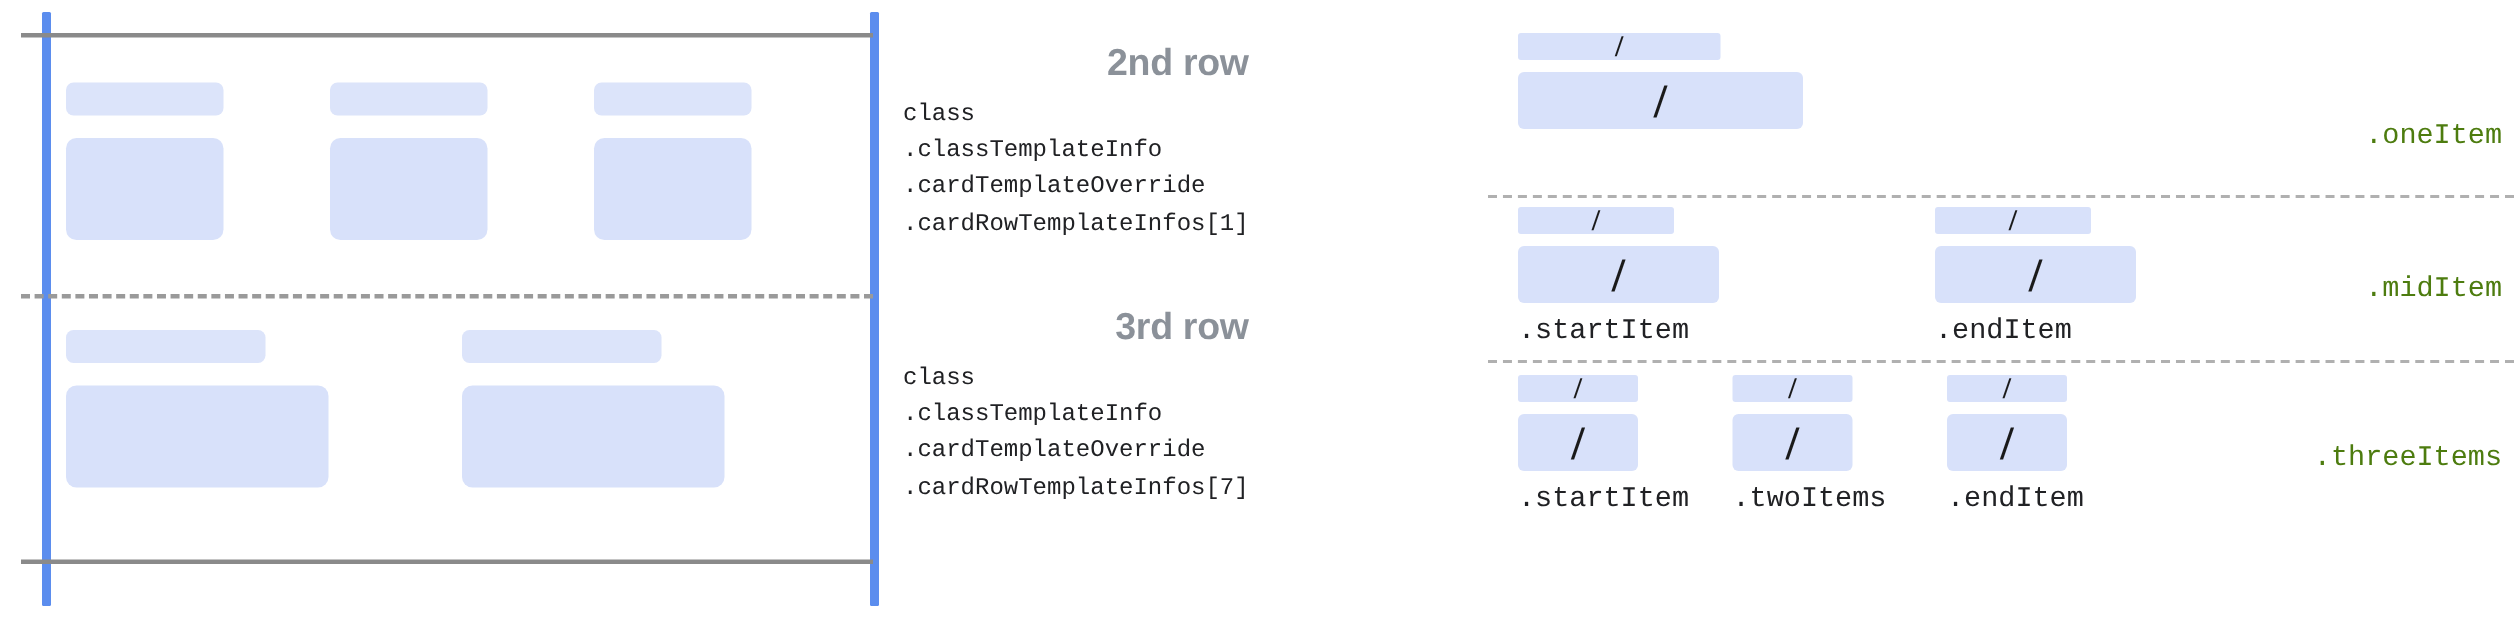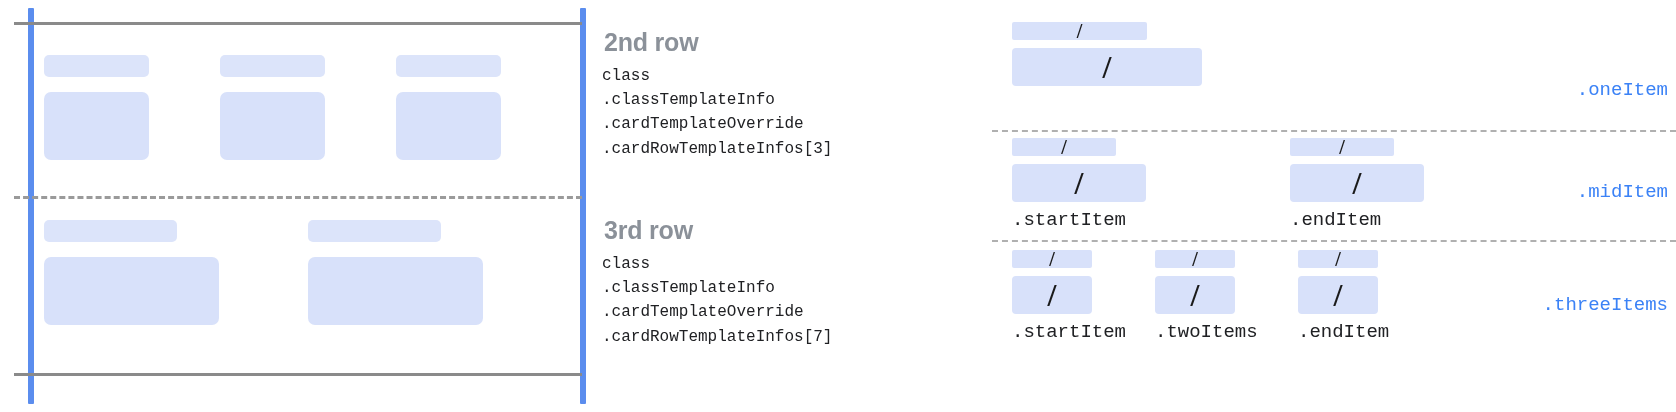--- a/index.html
+++ b/index.html
@@ -83,30 +83,31 @@
   .card-row.row3 .cell-body { width: 175px; }
 
   
   #annotations {
     position: absolute;
     left: 602px; top: 0;
     width: 390px; height: 412px;
   }
   .anno-block { position: absolute; left: 0; }
   .anno-block.b1 { top: 28px; }
-  .anno-block.b2 { top: 216px; }
+  .anno-block.b2 { top: 204px; }
 
   .anno-title {
     font-family: "Liberation Sans", sans-serif;
     font-size: 25px;
     font-weight: bold;
     color: #8b9199;
     letter-spacing: -0.2px;
     margin: 0 0 7px 2px;
     line-height: 1.15;
+    text-align: right;
   }
   .anno-line {
     font-family: "Liberation Mono", monospace;
     font-size: 16px;
     color: #202124;
     line-height: 1.52;
     white-space: pre;
   }
 
   
@@ -167,21 +168,21 @@
     font-size: 19px;
     color: #202124;
     margin-top: 7px;
     white-space: pre;
   }
   .tpl-kind {
     position: absolute;
     right: 8px;
     font-family: "Liberation Mono", monospace;
     font-size: 19px;
-    color: #3b82f6;
+    color: #4d7c0f;
     white-space: pre;
   }
 
   
   .s1 .tpl-items { left: 20px; }
   .s1 .tpl-item { width: 210px; }
   .s1 .ph.small { width: 135px; }
   .s1 .ph.large { width: 190px; }
   .s1 .tpl-kind { top: 57px; }
 
@@ -239,21 +240,21 @@
 
 </div>
 
 <div id="annotations">
 
   <div class="anno-block b1">
     <div class="anno-title">2nd row</div>
     <div class="anno-line">class</div>
     <div class="anno-line">.classTemplateInfo</div>
     <div class="anno-line">.cardTemplateOverride</div>
-    <div class="anno-line">.cardRowTemplateInfos[3]</div>
+    <div class="anno-line">.cardRowTemplateInfos[1]</div>
   </div>
 
   <div class="anno-block b2">
     <div class="anno-title">3rd row</div>
     <div class="anno-line">class</div>
     <div class="anno-line">.classTemplateInfo</div>
     <div class="anno-line">.cardTemplateOverride</div>
     <div class="anno-line">.cardRowTemplateInfos[7]</div>
   </div>
 

